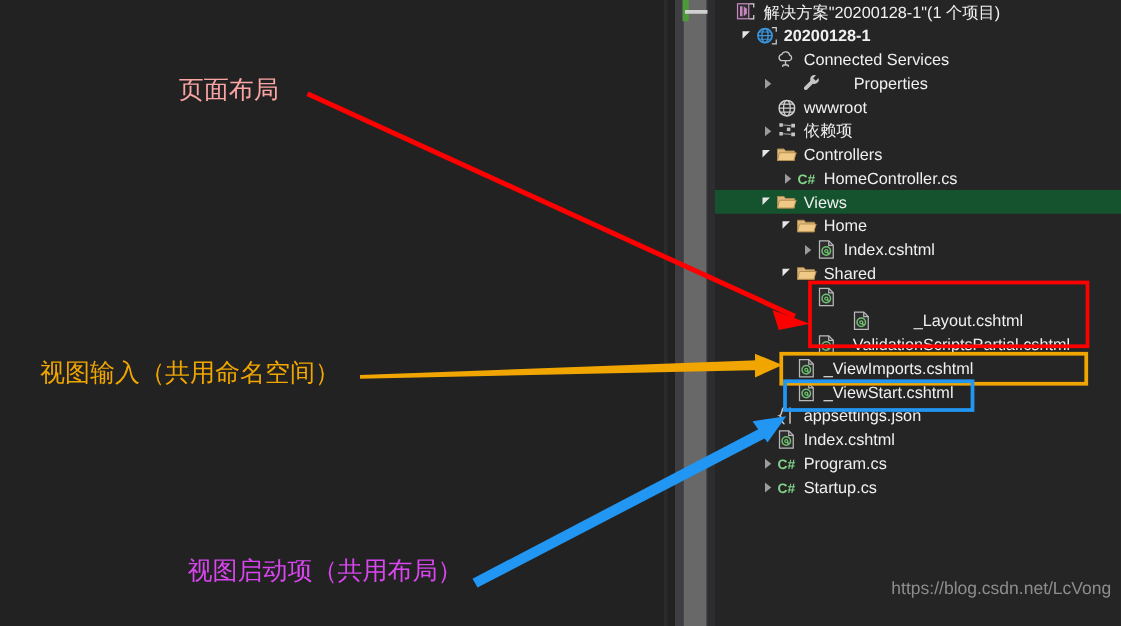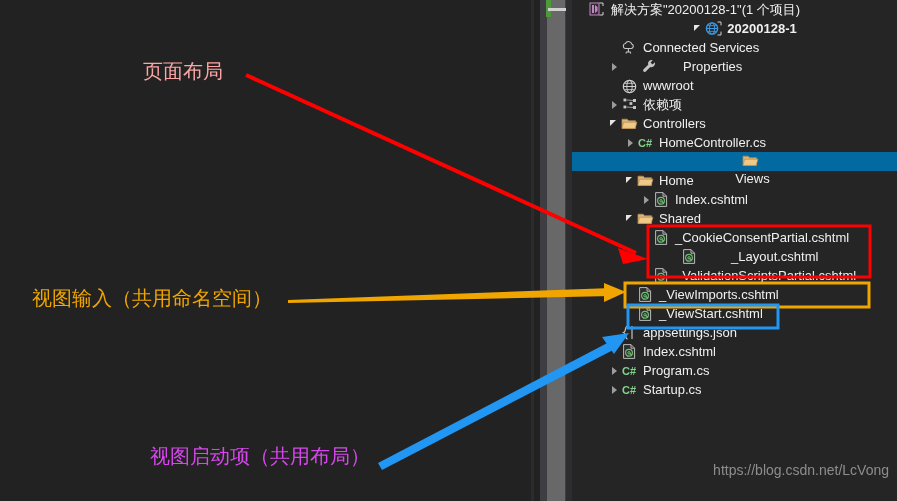--- a/index.html
+++ b/index.html
@@ -64,21 +64,21 @@
   .row {
     position: relative;
     height: 19px;
     display: flex;
     align-items: center;
     white-space: nowrap;
     color: #f0f0f0;
     font-size: 13px;
     line-height: 19px;
   }
-  .row.selected { background: #0369a1; flex-direction: column; }
+  .row.selected { background: #14532d; }
   .row-label { font-family: "Liberation Sans", sans-serif; }
   .row.bold .row-label { font-weight: bold; }
 
   .expander {
     width: 13px; min-width: 13px; height: 19px;
     position: relative;
   }
   .expander.collapsed::before {
     content: "";
     position: absolute; left: 4px; top: 6px;
@@ -150,21 +150,21 @@
         <svg width="17" height="17" viewBox="0 0 17 17">
           <rect x="1" y="2" width="9" height="12" fill="#2d2d30" stroke="#c586c0" stroke-width="1"></rect>
           <path d="M3 4 L5 4 L5 12 L3 12 Z" fill="#c586c0"></path>
           <path d="M6 4 L8.5 6 L8.5 10 L6 12 Z" fill="#c586c0"></path>
           <path d="M10.5 2 L14 2 L14 5" fill="none" stroke="#d4d4d4" stroke-width="1"></path>
           <path d="M10.5 14 L14 14 L14 11" fill="none" stroke="#d4d4d4" stroke-width="1"></path>
         </svg>
       </span>
       <span class="row-label">解决方案"20200128-1"(1 个项目)</span>
     </div>
-    <div class="row bold" style="padding-left: 20px; justify-content: center;">
+    <div class="row bold" style="padding-left: 20px;">
       <span class="expander expanded"></span>
       <span class="ico">
         <svg width="17" height="17" viewBox="0 0 17 17">
           <circle cx="7" cy="8.5" r="5.6" fill="none" stroke="#3a96dd" stroke-width="1.4"></circle>
           <ellipse cx="7" cy="8.5" rx="2.5" ry="5.6" fill="none" stroke="#3a96dd" stroke-width="1.1"></ellipse>
           <line x1="1.4" y1="8.5" x2="12.6" y2="8.5" stroke="#3a96dd" stroke-width="1.1"></line>
           <line x1="2.3" y1="5.6" x2="11.7" y2="5.6" stroke="#3a96dd" stroke-width="0.9"></line>
           <line x1="2.3" y1="11.4" x2="11.7" y2="11.4" stroke="#3a96dd" stroke-width="0.9"></line>
           <path d="M12.5 2 L16 2 L16 5.4" fill="none" stroke="#cfcfcf" stroke-width="1"></path>
           <path d="M12.5 15 L16 15 L16 11.6" fill="none" stroke="#cfcfcf" stroke-width="1"></path>
@@ -288,21 +288,20 @@
       <span class="expander"></span>
       <span class="ico">
         <svg width="17" height="17" viewBox="0 0 17 17">
           <path d="M2.6 1.6 L10 1.6 L13.6 5.2 L13.6 15.4 L2.6 15.4 Z" fill="#2d2d30" stroke="#b9b9b9" stroke-width="1"></path>
           <path d="M10 1.6 L10 5.2 L13.6 5.2" fill="none" stroke="#b9b9b9" stroke-width="1"></path>
           <circle cx="8" cy="9.8" r="3.4" fill="none" stroke="#6ec06e" stroke-width="1.2"></circle>
           <circle cx="8" cy="9.8" r="1.2" fill="none" stroke="#6ec06e" stroke-width="1"></circle>
           <path d="M9.2 9.8 L9.2 11.6 L11 11.6" fill="none" stroke="#6ec06e" stroke-width="1"></path>
         </svg>
       </span>
-      <span class="row-label">_CookieConsentPartial.cshtml</span>
     </div>
     <div class="row" style="padding-left: 68px; gap: 28px;">
       <span class="expander"></span>
       <span class="ico">
         <svg width="17" height="17" viewBox="0 0 17 17">
           <path d="M2.6 1.6 L10 1.6 L13.6 5.2 L13.6 15.4 L2.6 15.4 Z" fill="#2d2d30" stroke="#b9b9b9" stroke-width="1"></path>
           <path d="M10 1.6 L10 5.2 L13.6 5.2" fill="none" stroke="#b9b9b9" stroke-width="1"></path>
           <circle cx="8" cy="9.8" r="3.4" fill="none" stroke="#6ec06e" stroke-width="1.2"></circle>
           <circle cx="8" cy="9.8" r="1.2" fill="none" stroke="#6ec06e" stroke-width="1"></circle>
           <path d="M9.2 9.8 L9.2 11.6 L11 11.6" fill="none" stroke="#6ec06e" stroke-width="1"></path>

